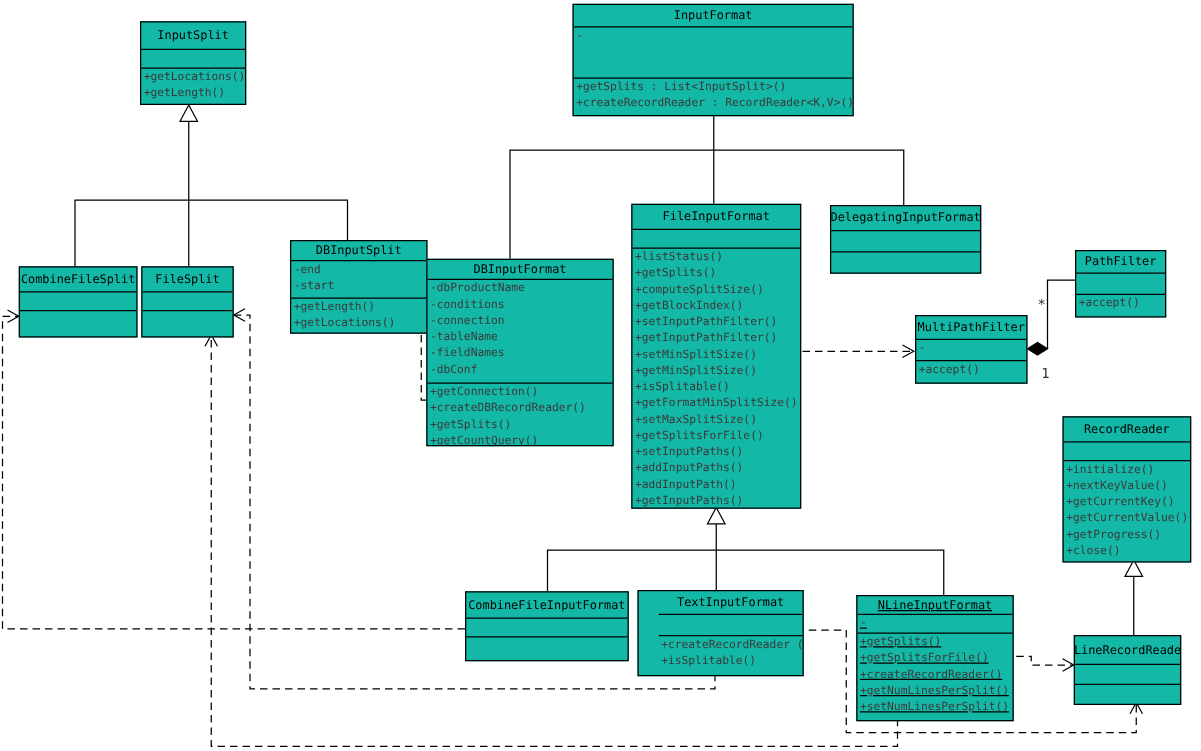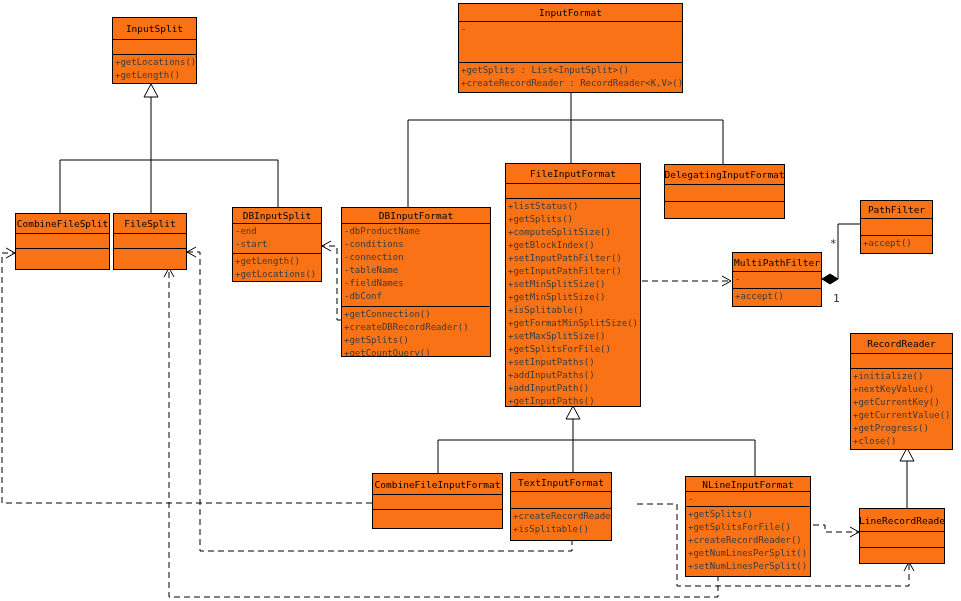--- a/index.html
+++ b/index.html
@@ -11,21 +11,21 @@
     overflow:hidden;
   }
   #connector-layer{
     position:absolute;left:0;top:0;width:961px;height:601px;
     pointer-events:none;
   }
   .uml-class{
     position:absolute;
     box-sizing:border-box;
     border:1px solid #000;
-    background:#f97316;
+    background:#14b8a6;
   }
   .uml-title{
     display:flex;align-items:center;justify-content:center;
     font-size:9.5px;color:#000;
     white-space:nowrap;overflow:hidden;
     box-sizing:border-box;
   }
   .uml-section{
     border-top:1px solid #000;
     box-sizing:border-box;
@@ -110,21 +110,21 @@
         <div class="uml-member">+addInputPaths()</div>
         <div class="uml-member">+addInputPath()</div>
         <div class="uml-member">+getInputPaths()</div>
       </div>
     </div>
     <div class="uml-class" style="left: 664px; top: 164px; width: 121px;">
       <div class="uml-title" style="height: 19px;">DelegatingInputFormat</div>
       <div class="uml-section" style="height: 17px;"></div>
       <div class="uml-section" style="height: 17px;"></div>
     </div>
-    <div class="uml-class" style="left: 232px; top: 207px; width: 90px;">
+    <div class="uml-class" style="left: 232px; top: 192px; width: 110px;">
       <div class="uml-title" style="height: 15px;">DBInputSplit</div>
       <div class="uml-section" style="height: 30px;">
         <div class="uml-member">-end</div>
         <div class="uml-member">-start</div>
       </div>
       <div class="uml-section" style="height: 28px;">
         <div class="uml-member">+getLength()</div>
         <div class="uml-member">+getLocations()</div>
       </div>
     </div>
@@ -181,29 +181,29 @@
         <div class="uml-member">+getCurrentValue()</div>
         <div class="uml-member">+getProgress()</div>
         <div class="uml-member">+close()</div>
       </div>
     </div>
     <div class="uml-class" style="left: 372px; top: 473px; width: 131px;">
       <div class="uml-title" style="height: 20px;">CombineFileInputFormat</div>
       <div class="uml-section" style="height: 15px;"></div>
       <div class="uml-section" style="height: 19px;"></div>
     </div>
-    <div class="uml-class" style="left: 510px; top: 472px; width: 102px;">
+    <div class="uml-class" style="left: 510px; top: 472px; width: 133px; padding-left: 16px;">
       <div class="uml-title" style="height: 18px;">TextInputFormat</div>
       <div class="uml-section" style="height: 17px;"></div>
       <div class="uml-section" style="height: 32px;">
         <div class="uml-member">+createRecordReader ()</div>
         <div class="uml-member">+isSplitable()</div>
       </div>
     </div>
-    <div class="uml-class" style="left: 685px; top: 476px; width: 126px;">
+    <div class="uml-class" style="left: 685px; top: 476px; width: 126px; text-decoration: underline;">
       <div class="uml-title" style="height: 14px;">NLineInputFormat</div>
       <div class="uml-section" style="height: 15px;">
         <div class="uml-member">-</div>
       </div>
       <div class="uml-section" style="height: 70px;">
         <div class="uml-member">+getSplits()</div>
         <div class="uml-member">+getSplitsForFile()</div>
         <div class="uml-member">+createRecordReader()</div>
         <div class="uml-member">+getNumLinesPerSplit()</div>
         <div class="uml-member">+setNumLinesPerSplit()</div>

